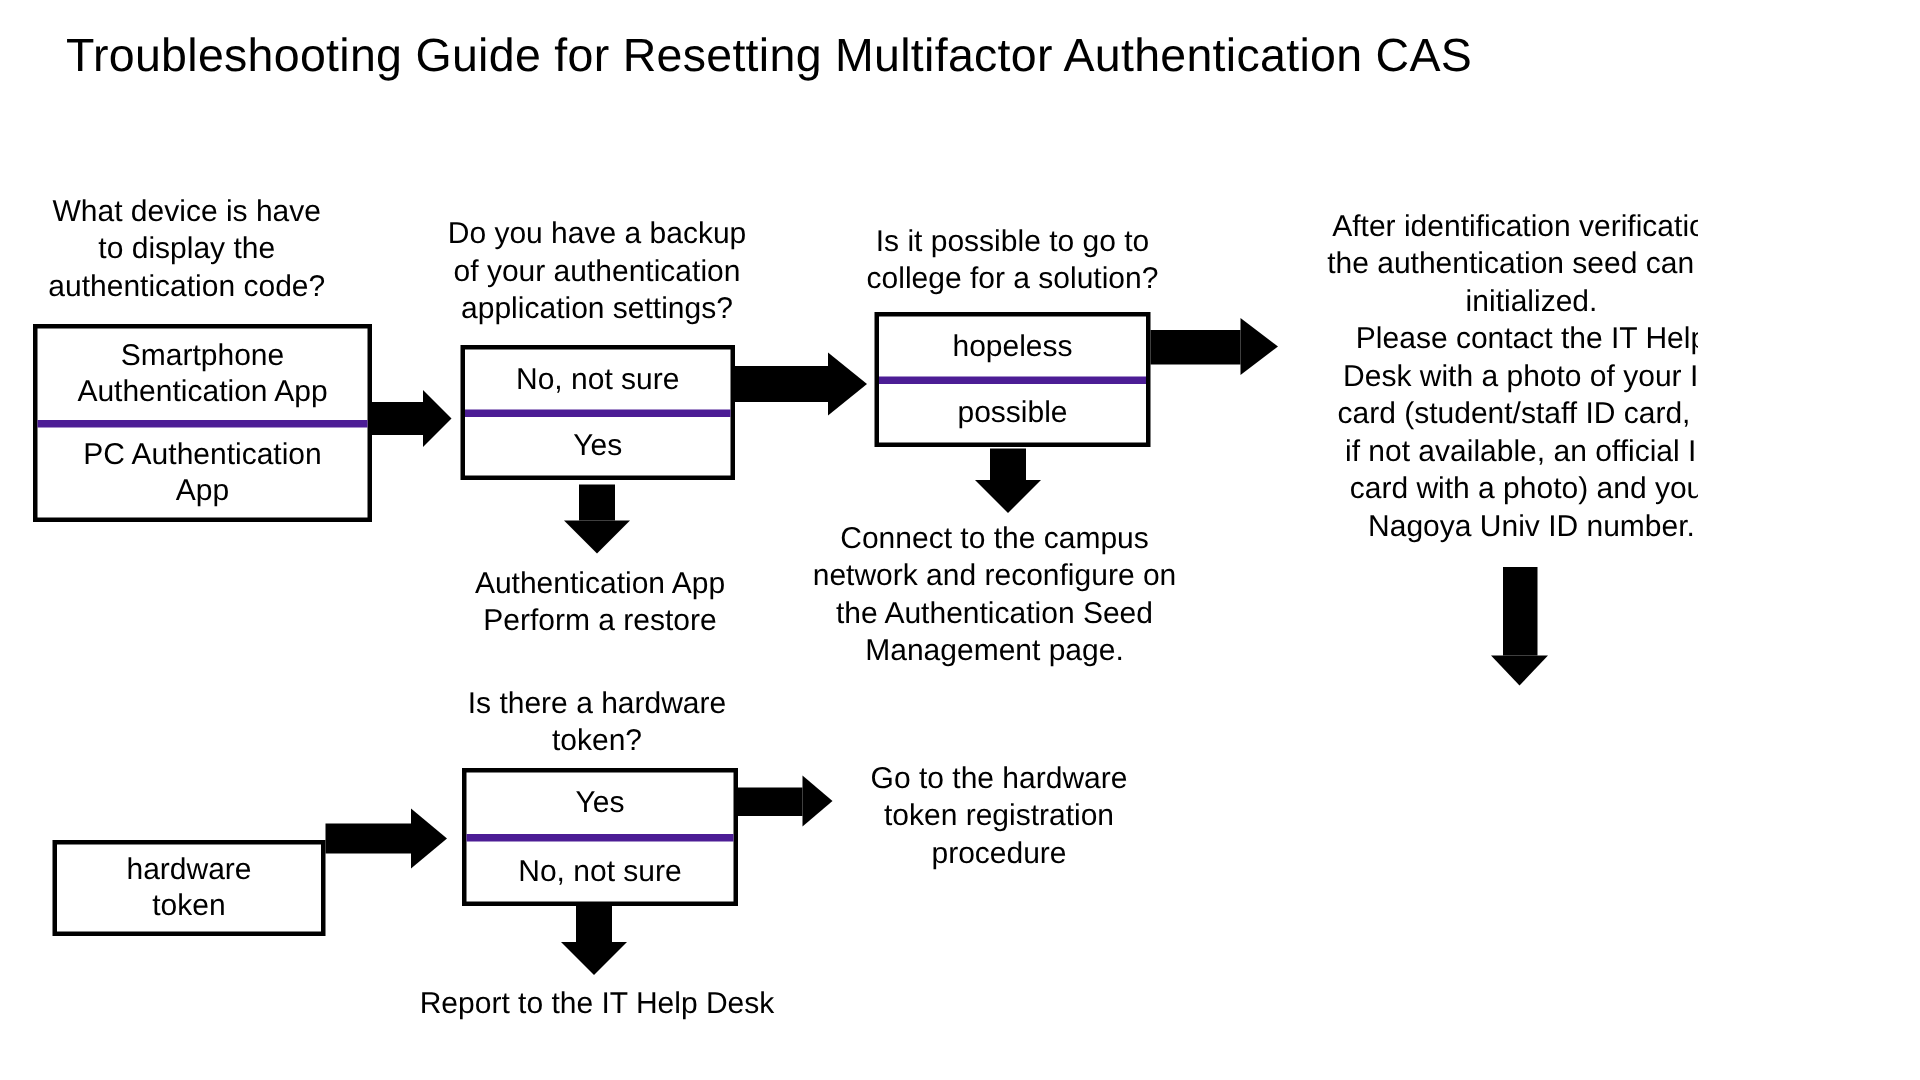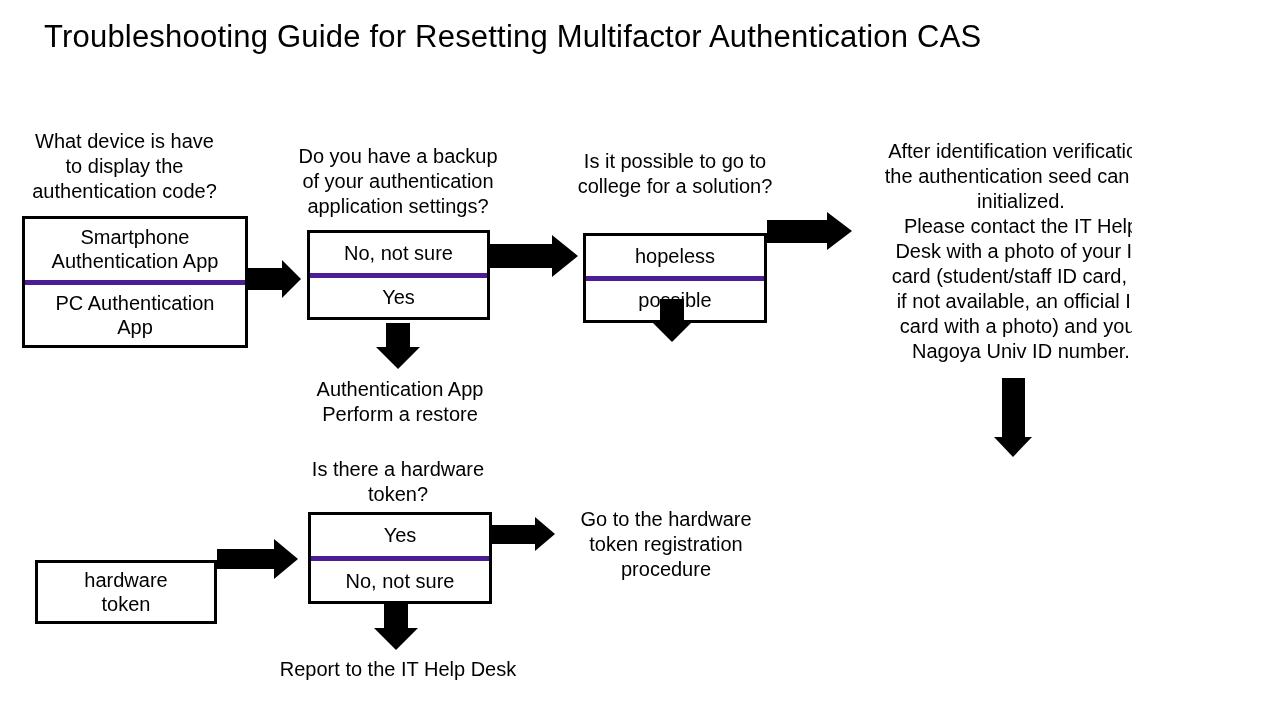--- a/index.html
+++ b/index.html
@@ -95,35 +95,39 @@
     <i class="shaft" style="left:10px; top:0; width:24px; height:24px;"></i>
     <i class="head" style="left:0; top:24px; border-width:22px 22px 0 22px; border-top-color:#000;"></i>
   </div>
 
   <div class="txt" style="left:290px; top:377px; width:220px;">Authentication App
 Perform a restore</div>
 
   <div class="txt" style="left:560px; top:149px; width:230px;">Is it possible to go to
 college for a solution?</div>
 
-  <div class="dbox" style="left:583px; top:208px; width:184px; height:90px;margin-top:25px;">
+  <div class="dbox" style="left:583px; top:208px; width:184px; height:90px;">
     <div class="cell">hopeless</div>
     <div class="cell">possible</div>
   </div>
 
   <div class="arrow" style="left:767px; top:212px; width:85px; height:38px;">
     <i class="shaft" style="left:0; top:8px; width:60px; height:23px;"></i>
     <i class="head" style="left:60px; top:0; border-width:19px 0 19px 25px; border-left-color:#000;"></i>
   </div>
 
   <div class="arrow" style="left:650px; top:299px; width:44px; height:43px;">
     <i class="shaft" style="left:10px; top:0; width:24px; height:21px;"></i>
     <i class="head" style="left:0; top:21px; border-width:22px 22px 0 22px; border-top-color:#000;"></i>
   </div>
 
+  <div class="txt" style="left:513px; top:347px; width:300px;">Connect to the campus
+network and reconfigure on
+the Authentication Seed
+Management page.</div>
 
   <div class="txt" style="left:845px; top:139px; width:352px;">After identification verification,
 the authentication seed can be
 initialized.
 Please contact the IT Help
 Desk with a photo of your ID
 card (student/staff ID card, or
 if not available, an official ID
 card with a photo) and your
 Nagoya Univ ID number.</div>

